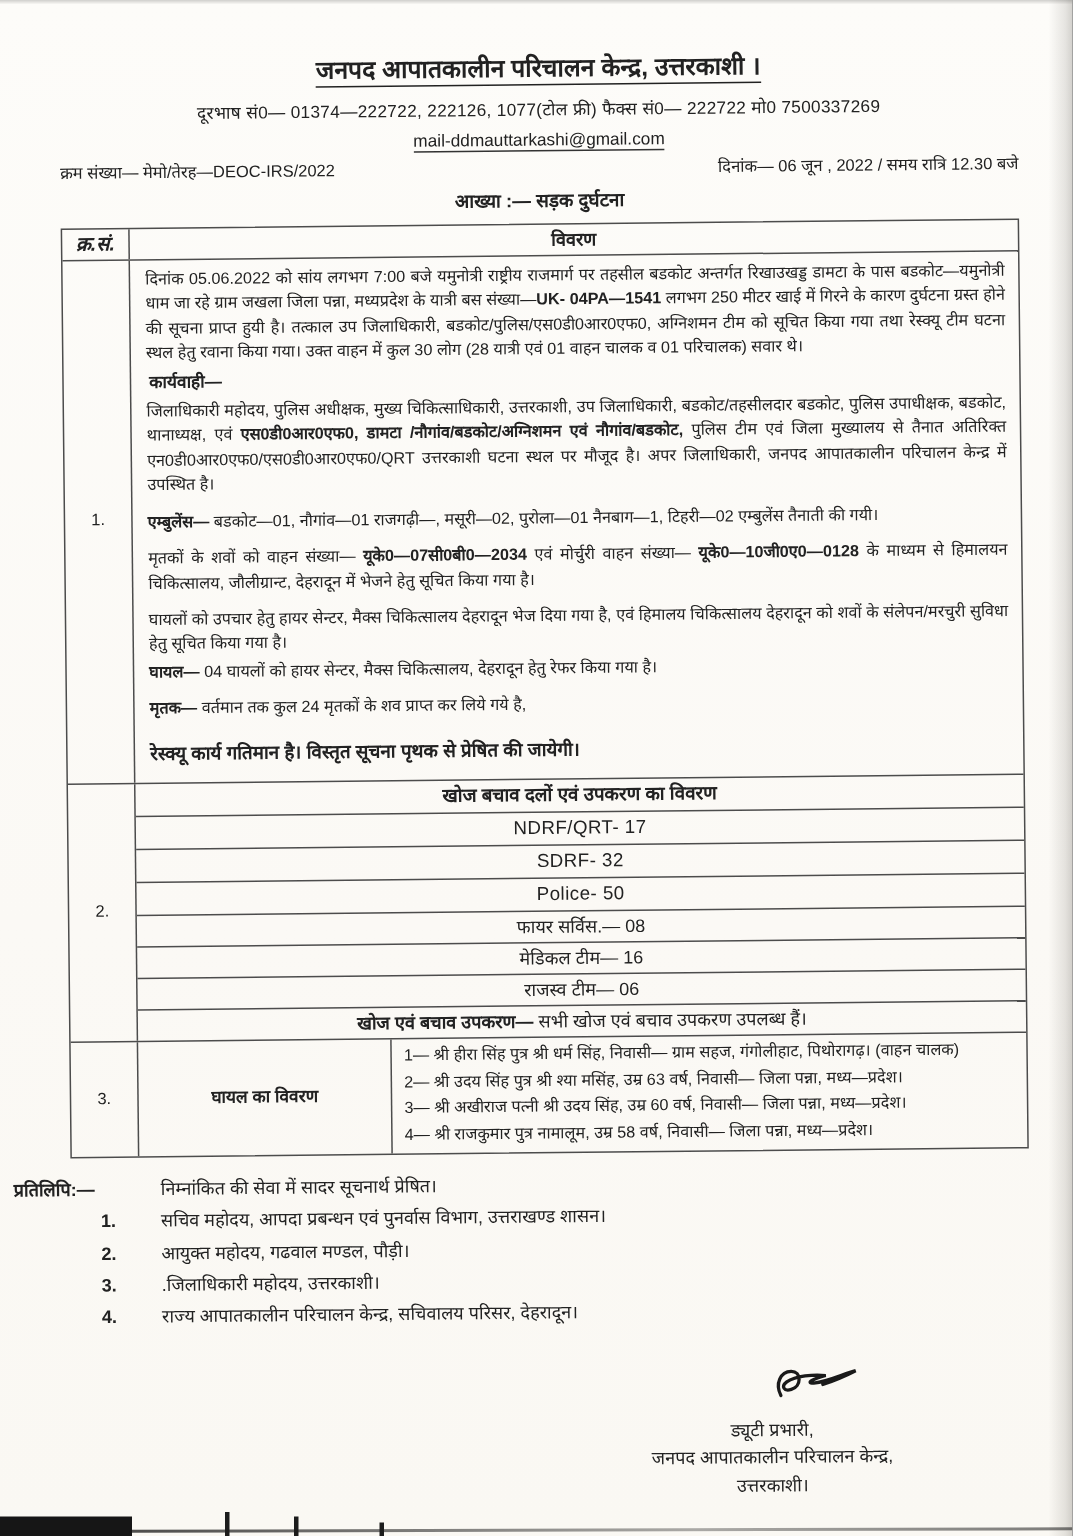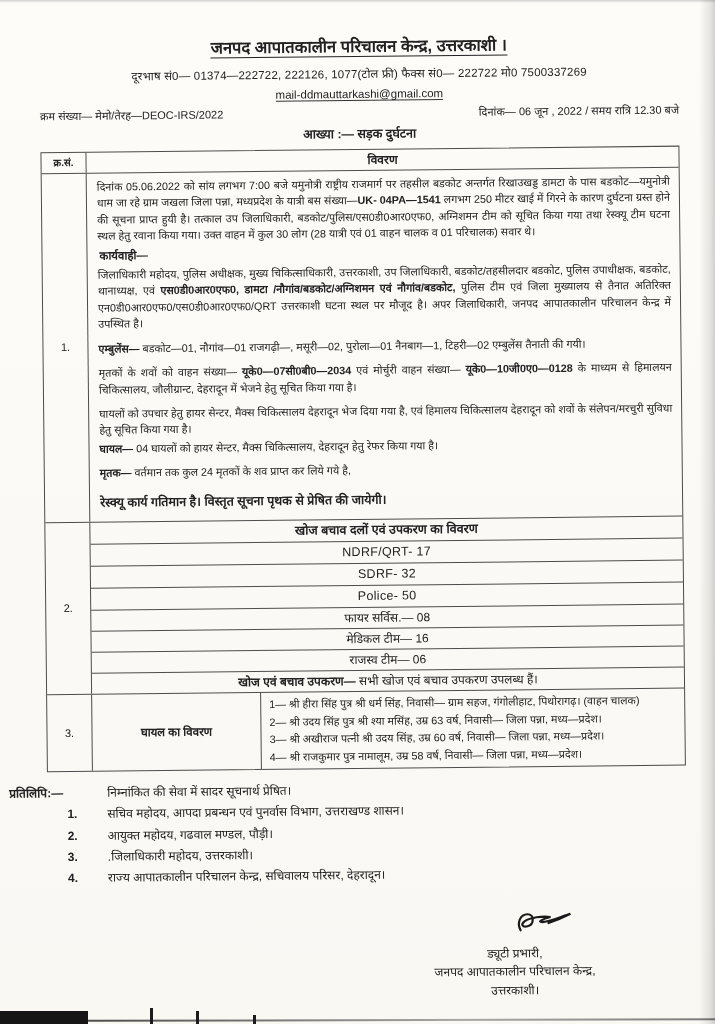--- a/index.html
+++ b/index.html
@@ -58,21 +58,21 @@
   .subject-line{text-align:center;font-size:12.5px;font-weight:bold;margin:3px 0 5px 0;}
 
   .tbl{border:1.3px solid #4c4c4c;background:transparent;}
   .trow{display:flex;border-top:1.3px solid #4c4c4c;align-items:stretch;}
   .trow:first-child{border-top:none;}
   .c-sn{
     width:44px;flex:0 0 44px;border-right:1.3px solid #4c4c4c;
     display:flex;align-items:center;justify-content:center;
     font-size:11px;
   }
-  .c-head-sn{font-weight:bold;font-size:10px;}
+  .c-head-sn{font-weight:bold;font-size:13px;font-style:italic;}
   .c-body{flex:1;min-width:0;}
   .c-head-body{display:flex;align-items:center;justify-content:center;font-weight:bold;font-size:12px;padding:1px 0;}
   .row1-content{padding:5px 9px 7px 10px;}
   .para{text-align:justify;margin:0 0 2px 0;}
   .action-head{font-weight:bold;font-size:11.5px;margin:3px 0 2px 2px;}
   .spaced{margin-top:8px;}
   .rescue{font-size:12.5px;font-weight:bold;margin-top:12px;margin-bottom:2px;}
 
   .subrow{
     text-align:center;border-top:1.3px solid #4c4c4c;padding:1px 4px;

